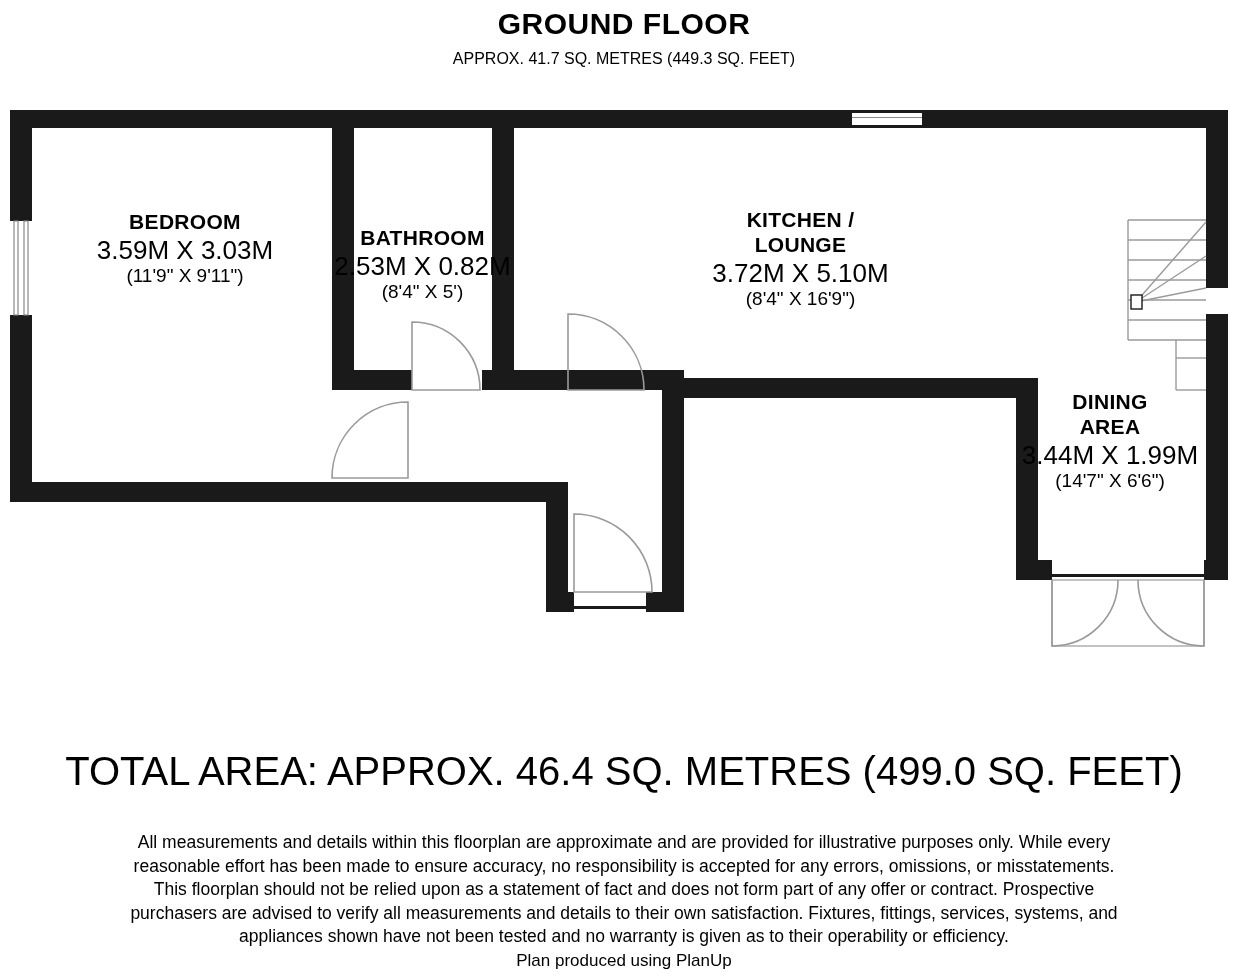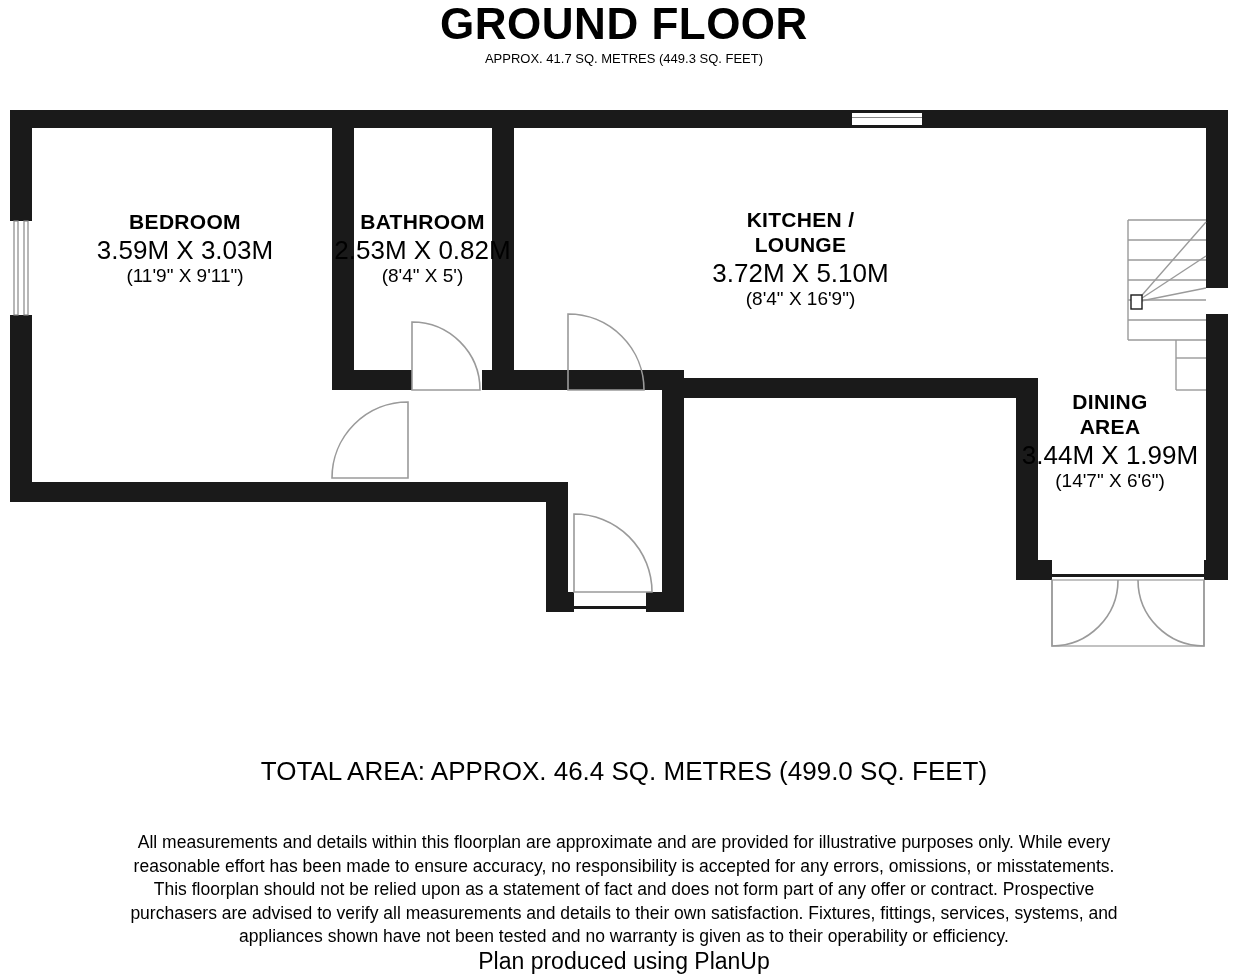--- a/index.html
+++ b/index.html
@@ -18,28 +18,28 @@
 
   
   #header {
     position: absolute;
     top: 0;
     left: 0;
     width: 1248px;
     text-align: center;
   }
   #plan-title {
-    font-size: 44px;
+    font-size: 30px;
     font-weight: bold;
     letter-spacing: 0.5px;
     margin-top: 4px;
     line-height: 40px;
   }
   #plan-subtitle {
-    font-size: 13px;
+    font-size: 16px;
     font-weight: normal;
     line-height: 26px;
     margin-top: 2px;
   }
 
   
   #floorplan {
     position: absolute;
     left: 0;
     top: 90px;
@@ -65,50 +65,50 @@
   .room-dim-m {
     font-size: 26px;
     font-weight: normal;
   }
   .room-dim-ft {
     font-size: 19px;
     font-weight: normal;
   }
 
   #label-bedroom   { left: 60px;  top: 120px; width: 250px; }
-  #label-bathroom  { left: 300px; top: 120px; width: 245px; }
+  #label-bathroom  { left: 300px; top: 136px; width: 245px; }
   #label-kitchen   { left: 668px; top: 118px; width: 265px; }
   #label-dining    { left: 995px; top: 300px; width: 230px; }
 
   
   #total-area {
     position: absolute;
     left: 0;
     top: 752px;
     width: 1248px;
     text-align: center;
-    font-size: 26px;
+    font-size: 40px;
     line-height: 38px;
   }
   #disclaimer {
     position: absolute;
     left: 124px;
     top: 831px;
     width: 1000px;
     text-align: center;
     font-size: 17.5px;
     line-height: 23.5px;
   }
   #credit {
     position: absolute;
     left: 0;
     top: 950px;
     width: 1248px;
     text-align: center;
-    font-size: 23px;
+    font-size: 17px;
     line-height: 22px;
   }
 </style>
 </head>
 <body>
 
 <div id="header">
   <div id="plan-title">GROUND FLOOR</div>
   <div id="plan-subtitle">APPROX. 41.7 SQ. METRES (449.3 SQ. FEET)</div>
 </div>

